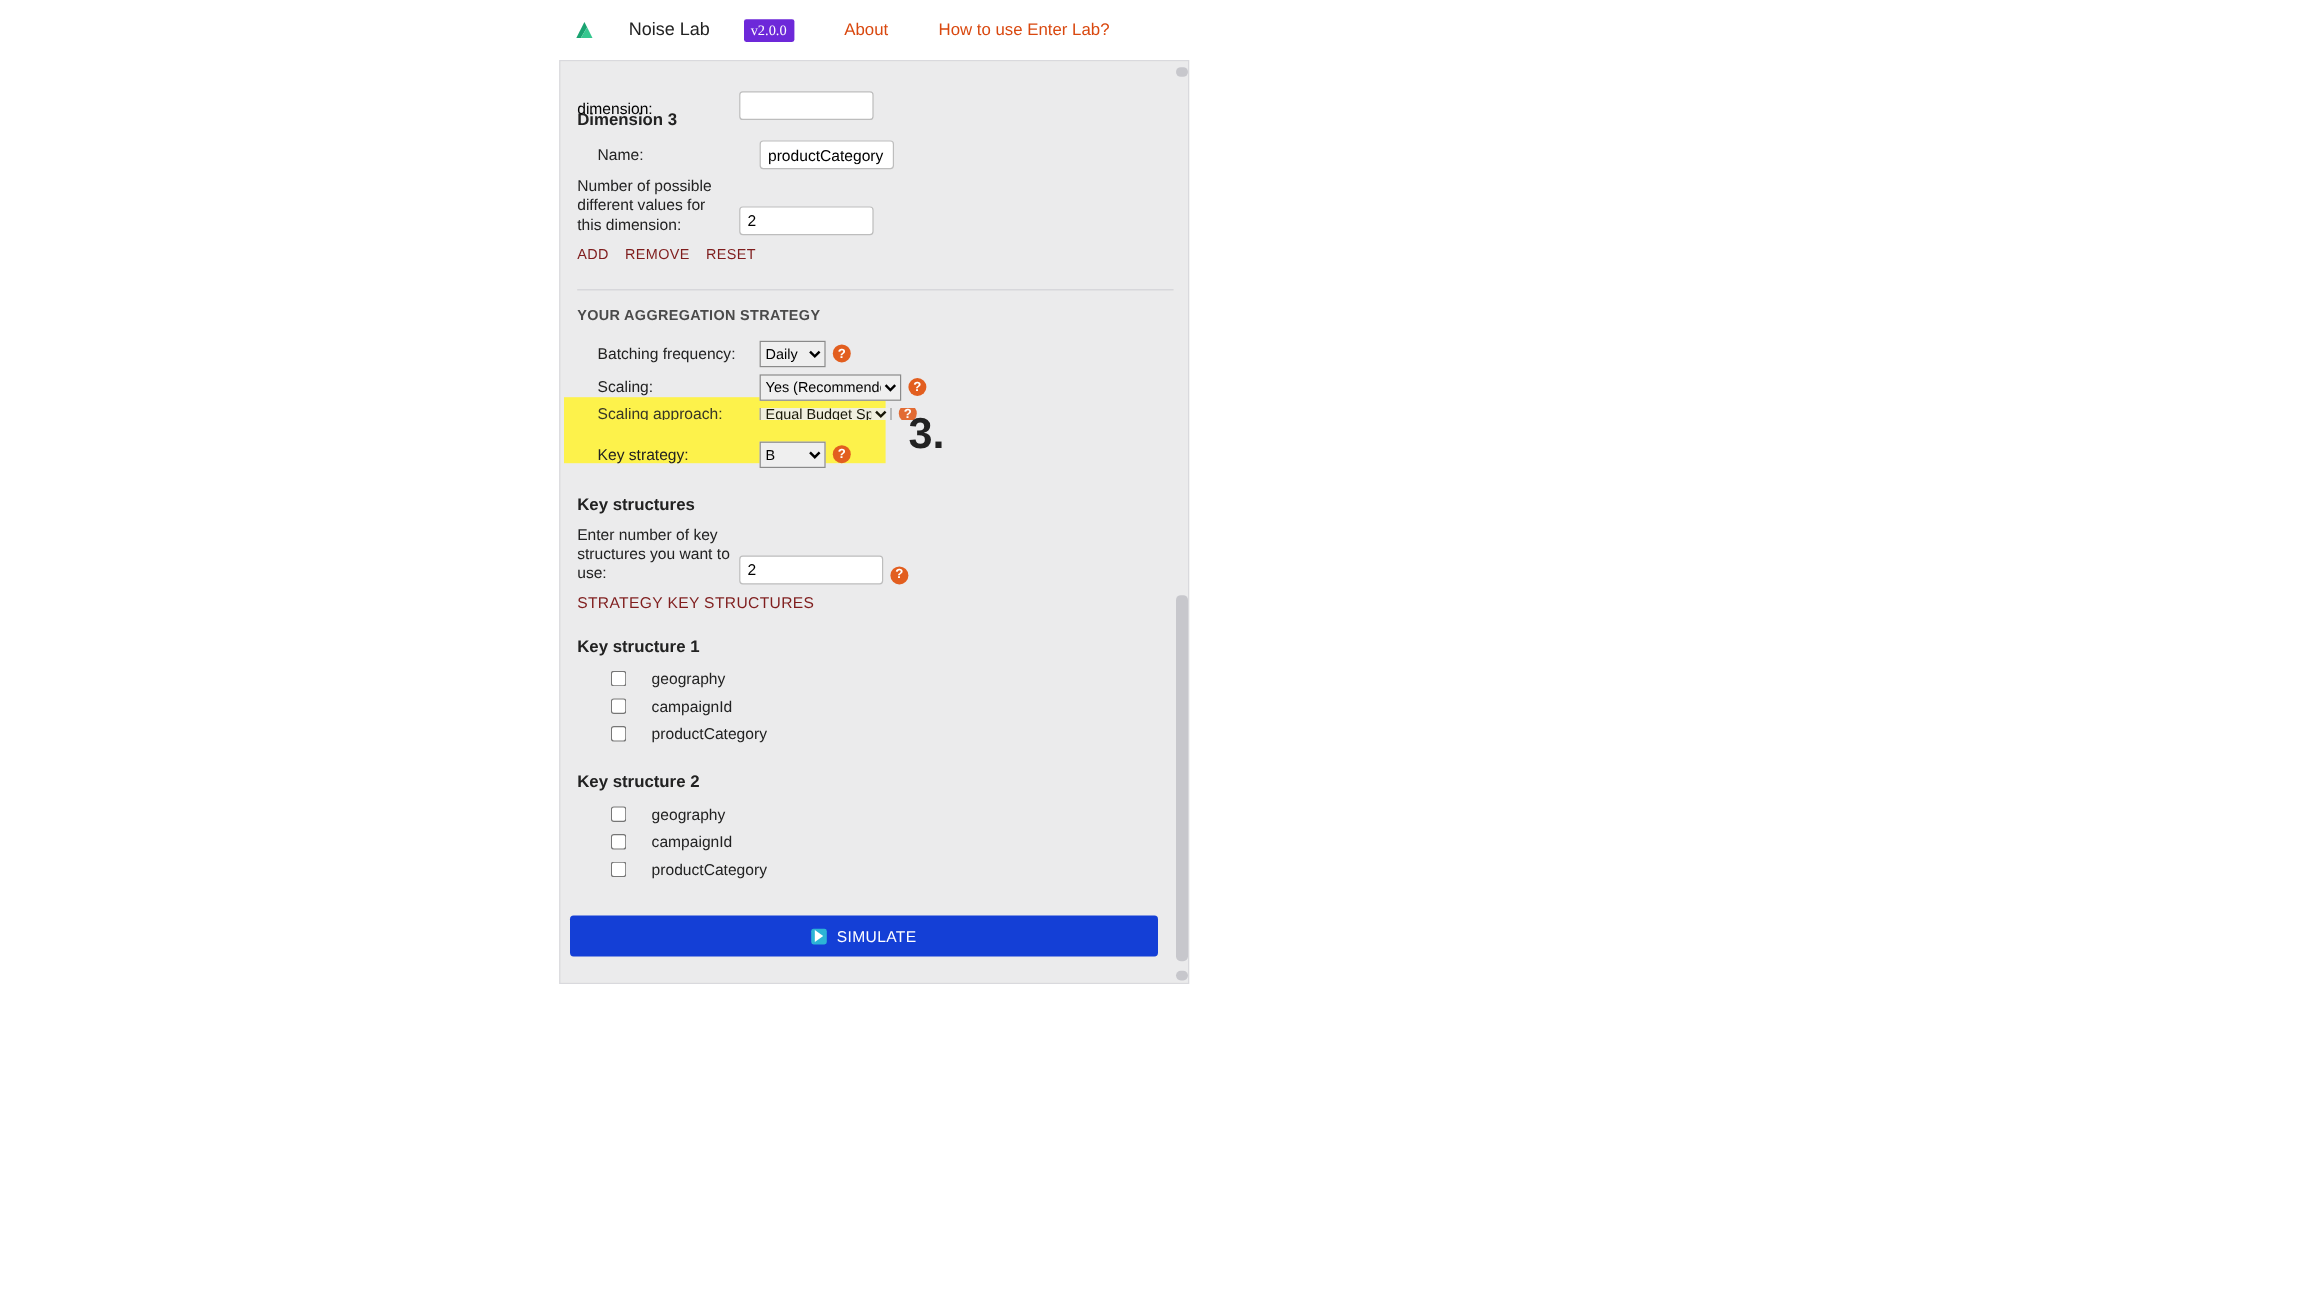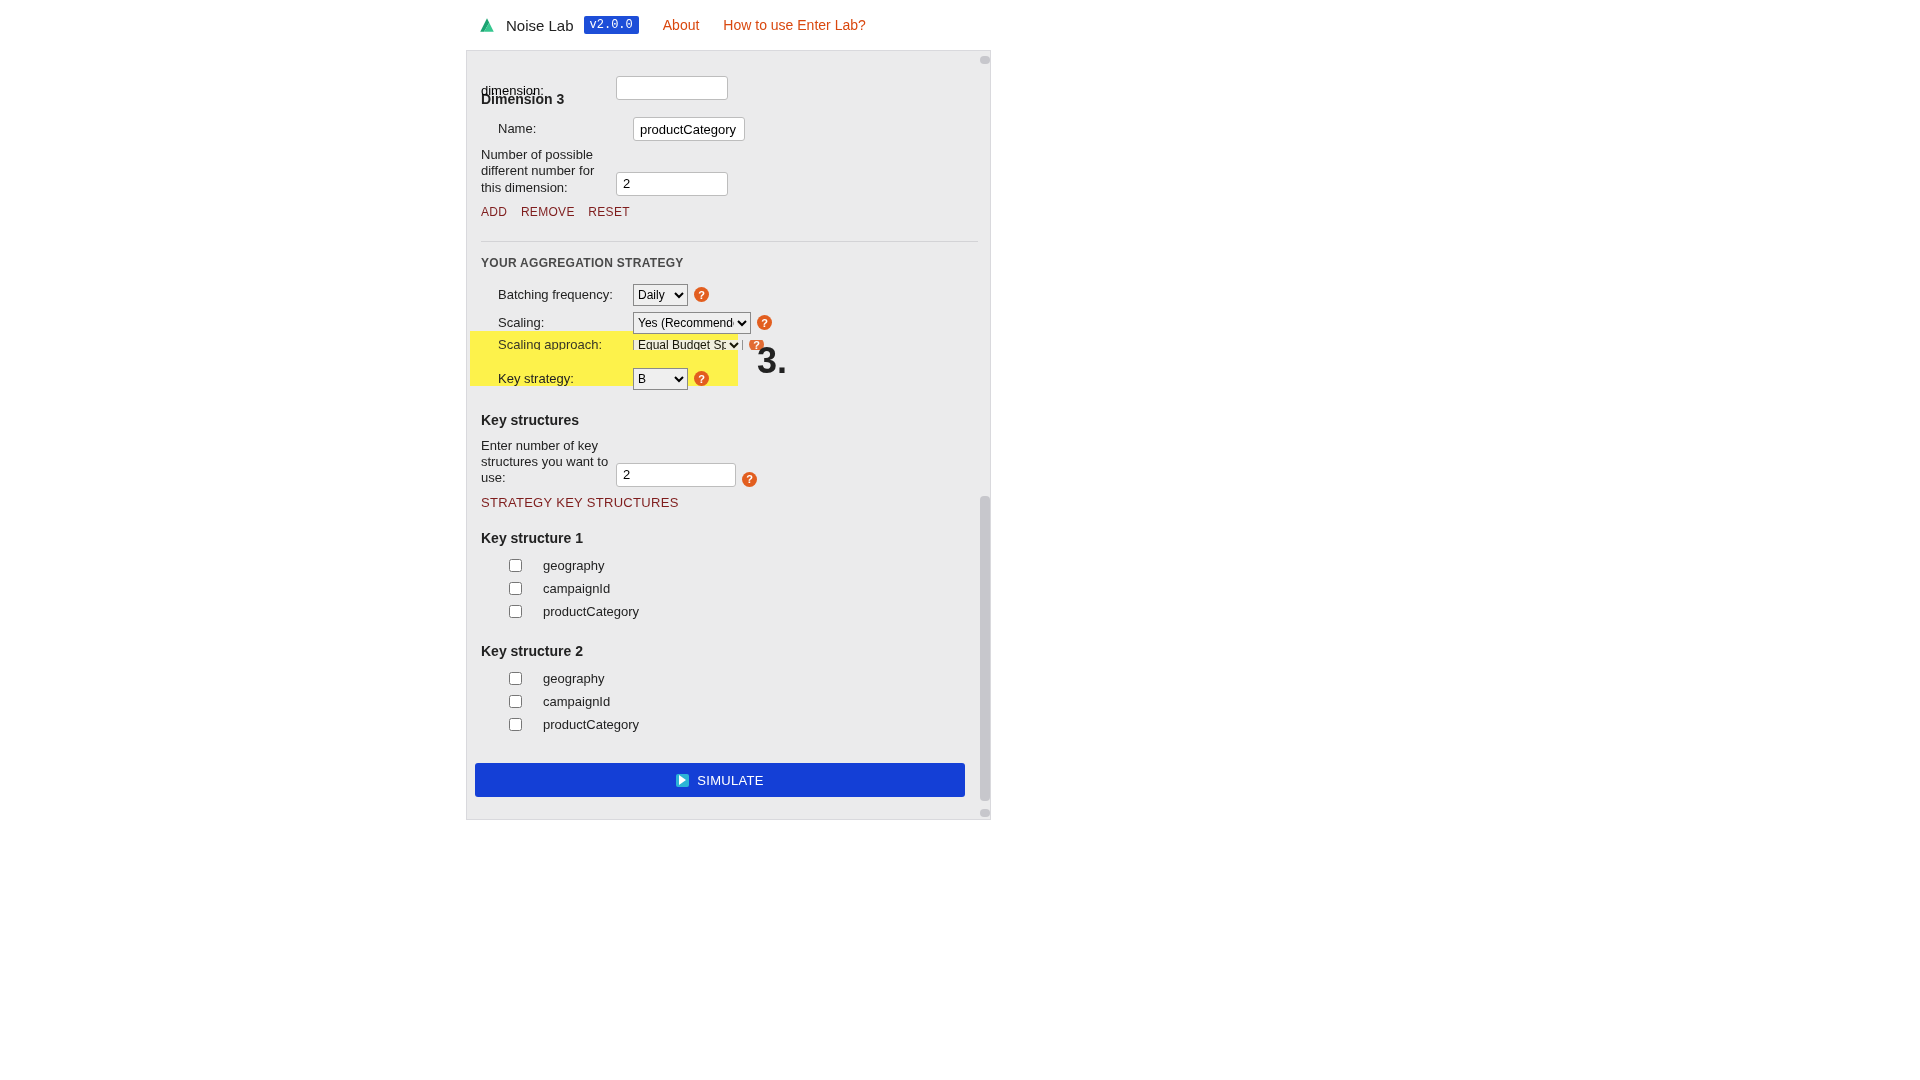--- a/index.html
+++ b/index.html
@@ -1,21 +1,21 @@
 <!DOCTYPE html>
 <html><head>
 <meta charset="utf-8">
 <style>
   * { box-sizing: border-box; }
   html, body { margin:0; padding:0; font-family: Arial, Helvetica, sans-serif; font-size:13px; color:#222; background:#fff; }
   .stage { width:1920px; height:1080px; position:relative; background:#fff; }
-  .header { position:absolute; top:16px; left:478px; display:flex; align-items:center; gap:10px; }
+  .header { position:absolute; top:16px; left:478px; display:flex; align-items:flex-start; gap:28px; }
   .logo-icon { display:inline-block; width:18px; height:18px; }
   .app-title { font-size:15px; font-weight:500; }
-  .badge { background:#1d4ed8; color:#fff; font-family: Liberation Mono, monospace; font-size:12px; padding:2px 6px; border-radius:2px; }
+  .badge { background:#6d28d9; color:#fff; font-family: Liberation Serif, serif; font-size:12px; padding:2px 6px; border-radius:2px; }
   .navlink { color:#d9480f; text-decoration:none; font-size:14px; margin-left:14px; }
   .window { position:absolute; left:466px; top:50px; width:525px; height:770px; background:#ebebec; border:1px solid #d9d9dd; overflow:hidden; }
   .scroll-track { position:absolute; right:0; top:0; bottom:0; width:10px; background:transparent; }
   .scroll-thumb { position:absolute; right:0; width:10px; background:#c7c7cc; border-radius:4px; }
   .panel { position:relative; padding:0 12px 0 14px; }
   .cut-top { height:0; position:relative; }
   .cut-label { position:absolute; top:-8px; left:0; font-size:13px; color:#000; white-space:nowrap; }
   .h-sub { font-weight:700; font-size:14px; margin:22px 0 10px; }
   .row { display:flex; align-items:center; margin:6px 0; }
   .lbl { width:135px; font-size:13px; line-height:1.25;margin-left:17px; }
@@ -65,21 +65,21 @@
       <input type="text" class="fld" style="position: absolute; left: 135px; top: -15px;" value="">
     </div>
 
     <h4 class="h-sub" style="margin-top:40px;">Dimension 3</h4>
 
     <div class="row">
       <div class="lbl">Name:</div>
       <input type="text" class="fld" value="productCategory" style="">
     </div>
     <div class="row" style="align-items:flex-end;">
-      <div class="lbl-multi">Number of possible different number for this dimension:</div>
+      <div class="lbl-multi">Number of possible different values for this dimension:</div>
       <input type="text" class="fld" value="2" style="">
     </div>
 
     <div class="btnrow">
       <a href="#" class="linkbtn">ADD</a>
       <a href="#" class="linkbtn">REMOVE</a>
       <a href="#" class="linkbtn">RESET</a>
     </div>
 
     <hr class="rule">

